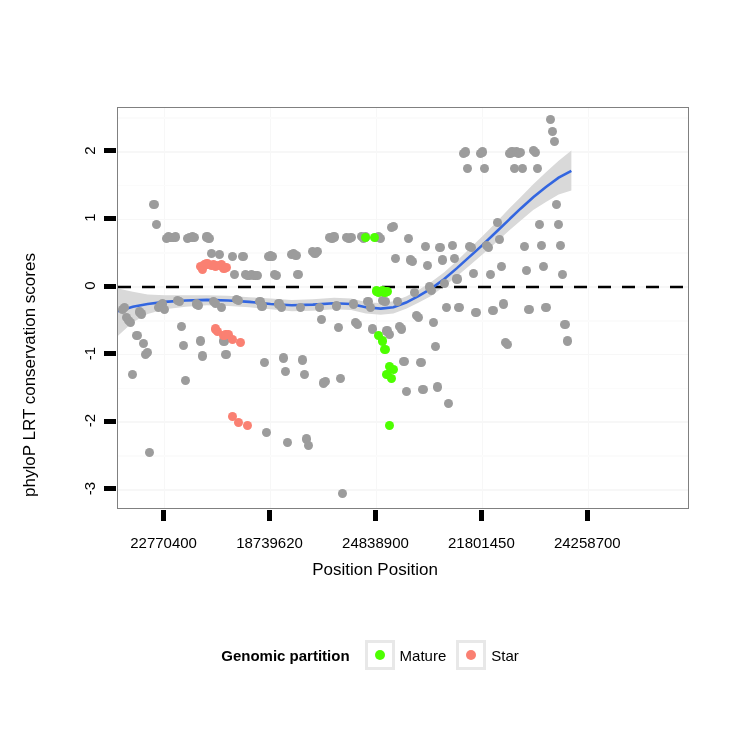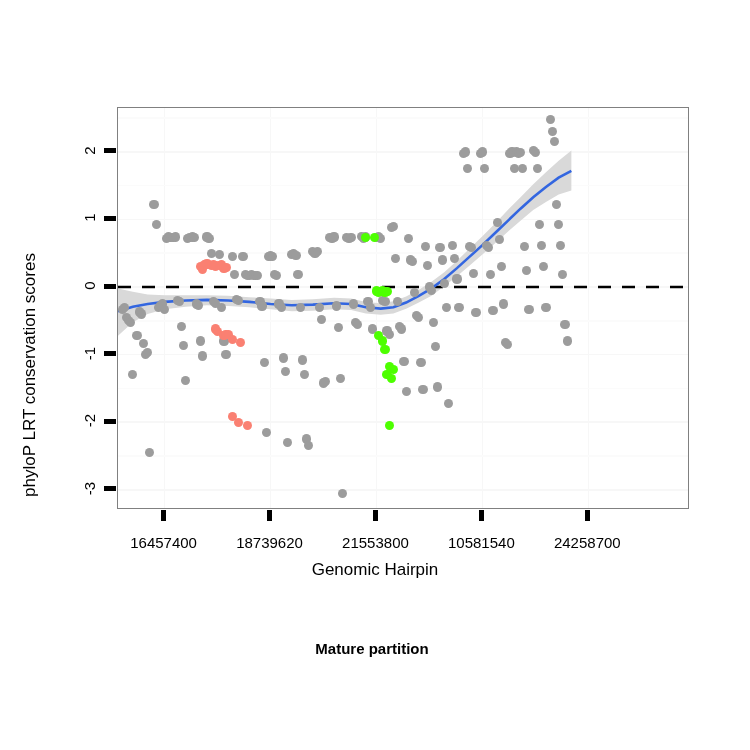--- a/index.html
+++ b/index.html
@@ -389,29 +389,39 @@
         <div class="pt" style="width: 9.2px; height: 9.2px; left: 266.57px; top: 254.166px; background: rgb(77, 255, 0);"></div>
         <div class="pt" style="width: 9.2px; height: 9.2px; left: 270.807px; top: 256.869px; background: rgb(77, 255, 0);"></div>
         <div class="pt" style="width: 9.2px; height: 9.2px; left: 264.452px; top: 262.274px; background: rgb(77, 255, 0);"></div>
         <div class="pt" style="width: 9.2px; height: 9.2px; left: 268.689px; top: 265.652px; background: rgb(77, 255, 0);"></div>
         <div class="pt" style="width: 9.2px; height: 9.2px; left: 266.57px; top: 312.946px; background: rgb(77, 255, 0);"></div>
       </div>
   </div>
 
   <div id="xaxis">
       <div class="xtick" style="left: 161.407px; top: 510px;"></div>
-      <div class="xtxt" style="left: 163.607px; top: 534px;">16457400</div>
+      <div class="xtxt" style="left: 163.607px; top: 534px;">22770400</div>
       <div class="xtick" style="left: 267.333px; top: 510px;"></div>
       <div class="xtxt" style="left: 269.533px; top: 534px;">18739620</div>
       <div class="xtick" style="left: 373.259px; top: 510px;"></div>
-      <div class="xtxt" style="left: 375.459px; top: 534px;">21553800</div>
+      <div class="xtxt" style="left: 375.459px; top: 534px;">24838900</div>
       <div class="xtick" style="left: 479.185px; top: 510px;"></div>
-      <div class="xtxt" style="left: 481.385px; top: 534px;">10581540</div>
+      <div class="xtxt" style="left: 481.385px; top: 534px;">21801450</div>
       <div class="xtick" style="left: 585.111px; top: 510px;"></div>
       <div class="xtxt" style="left: 587.311px; top: 534px;">24258700</div>
     </div>
-  <div class="xtitle">Genomic Hairpin</div>
+  <div class="xtitle">Position Position</div>
 
   <div class="legend">
-    <span class="legend-title">Mature partition</span>
+    <span class="legend-title">Genomic partition</span>
+    <span id="legend-items" style="display: flex; align-items: center;">
+        <span class="legend-key">
+          <span class="legend-dot" style="background: rgb(77, 255, 0);"></span>
+        </span>
+        <span class="legend-label">Mature</span>
+        <span class="legend-key">
+          <span class="legend-dot" style="background: rgb(250, 128, 114);"></span>
+        </span>
+        <span class="legend-label">Star</span>
+      </span>
   </div>
 
 </div>
 
 </body></html>

